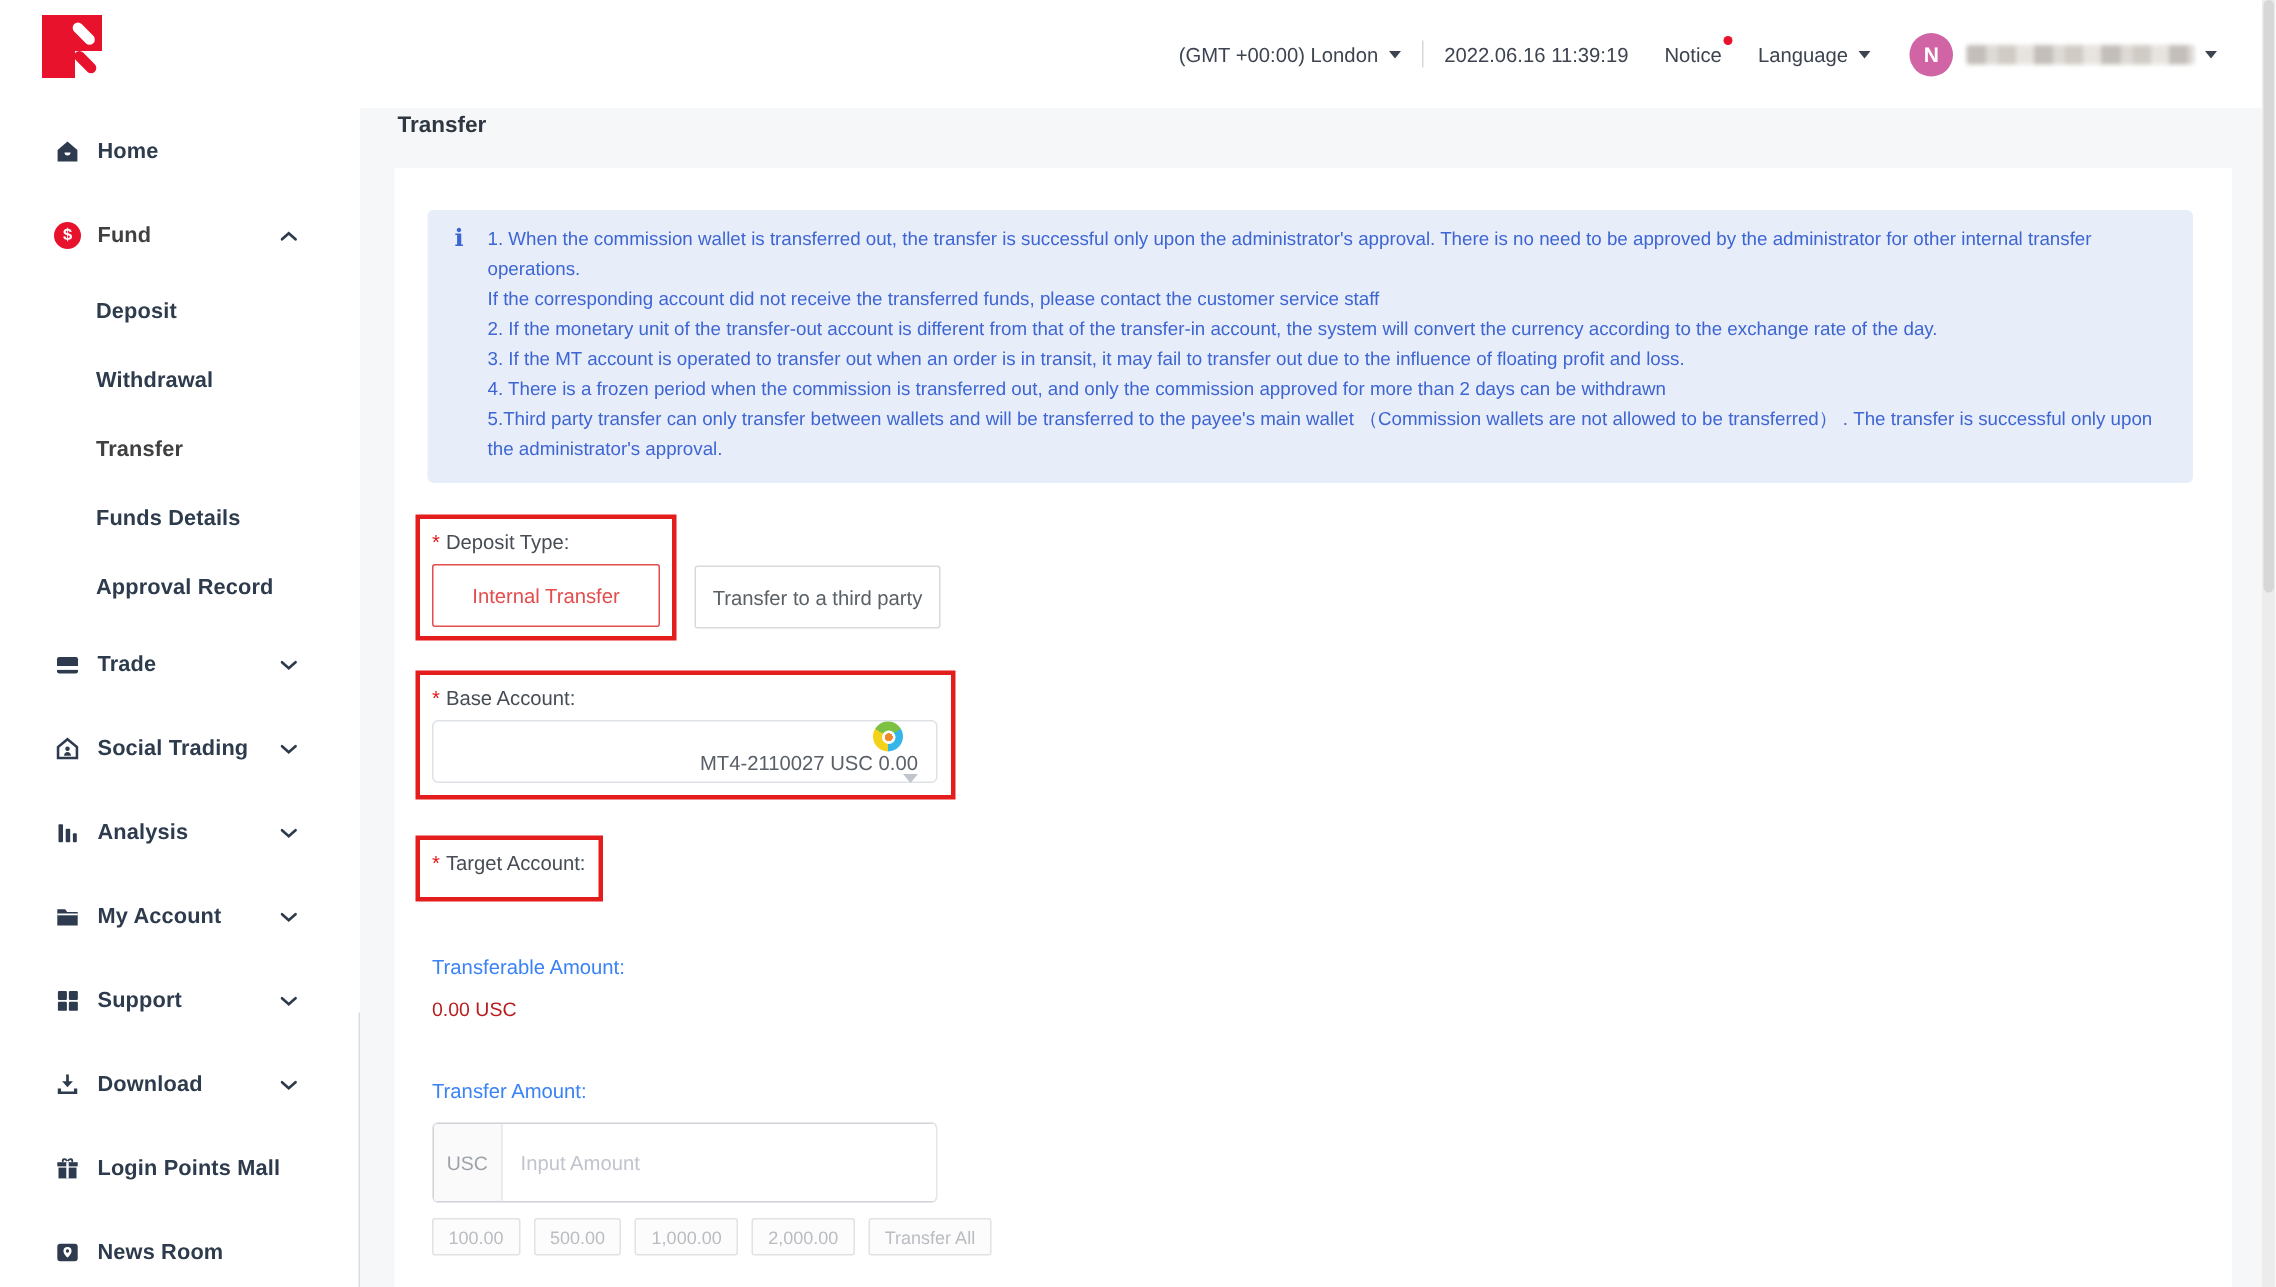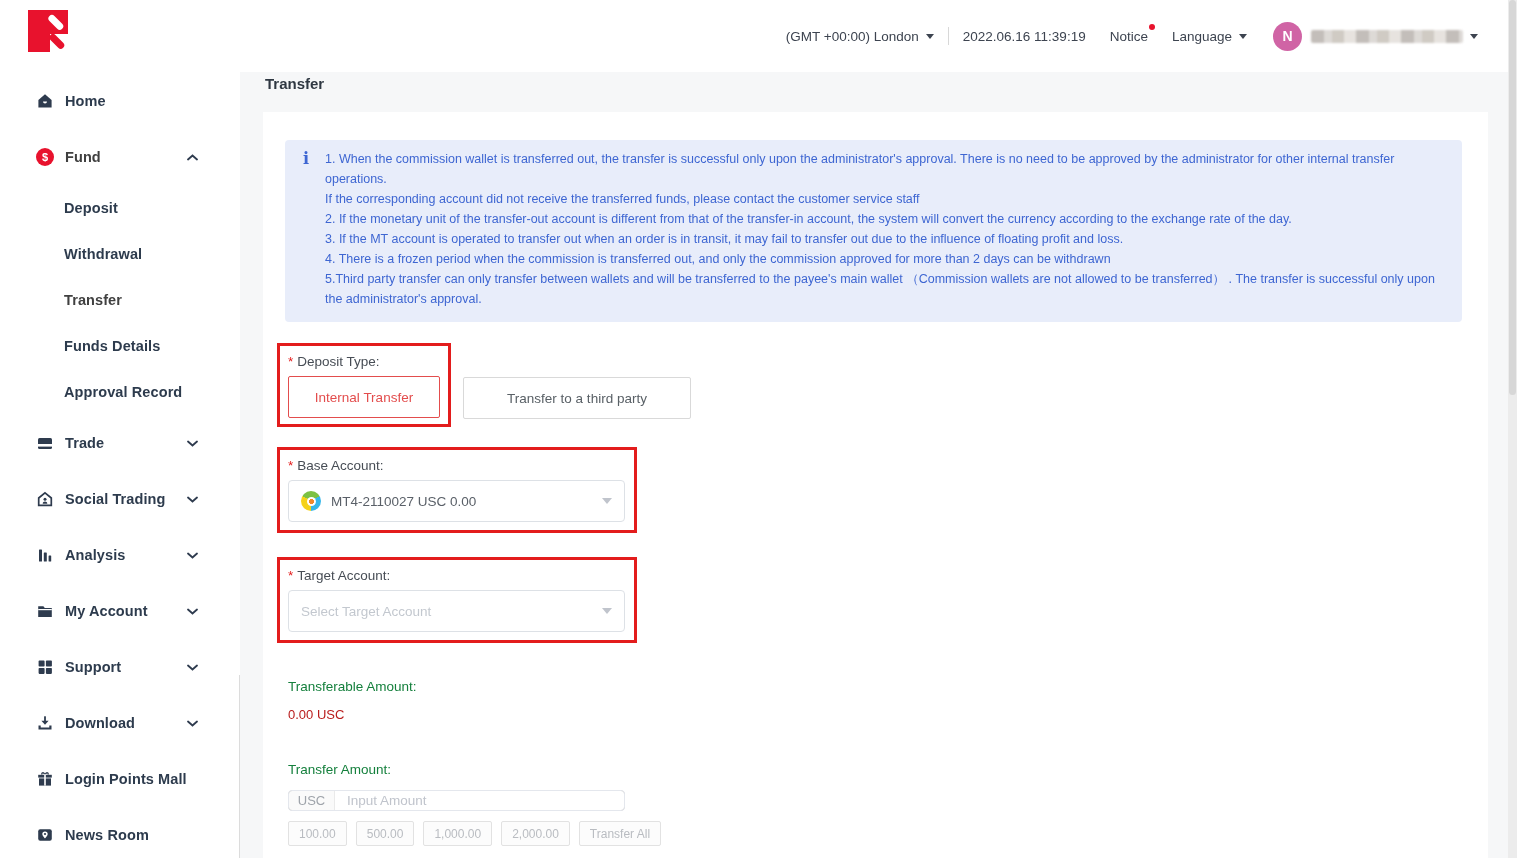--- a/index.html
+++ b/index.html
@@ -55,40 +55,40 @@
   .nline { color:#3e66d2; font-size:12.5px; line-height:20px; }
 
   .redbox { display:inline-block; border:3px solid #e31c1c; background:#fff; vertical-align:top; }
   .flabel { font-size:13.5px; color:#474d55; margin-bottom:7px; }
   .req { color:#e31c1c; margin-right:4px; }
   .tt-row { margin:21px 0 0 14px; display:flex; align-items:flex-start; }
   .ttbox { padding:8px 8px 6px 8px; }
   .btn { height:42px; background:#fff; font-size:13.5px; border-radius:2px; cursor:pointer;
     font-family:"Liberation Sans","DejaVu Sans",sans-serif; }
   .btn.red { width:152px; border:1px solid #e34d4d; color:#e34d4d; }
-  .btn.gray { width:228px; border:1px solid #d9d9d9; color:#596066; margin-left:12px; margin-top:34px; }
+  .btn.gray { width:164px; border:1px solid #d9d9d9; color:#596066; margin-left:12px; margin-top:34px; }
 
   .accbox { margin:20px 0 0 14px; padding:8px 9px 8px 8px; }
   .accbox.second { margin-top:24px; }
   .select { width:337px; height:42px; border:1px solid #dde1e6; border-radius:4px; background:#fff;
-    display:flex; align-items:center; padding:0 12px; cursor:pointer; }
+    display:flex; align-items:flex-end; padding:0 12px; cursor:pointer;flex-direction:column; }
   .selval { font-size:13.5px; color:#5a6068; }
   .selph { font-size:13.5px; color:#c3c8cf; }
   .sel-caret { width:0; height:0; border-left:5px solid transparent; border-right:5px solid transparent;
     border-top:6px solid #c0c4cc; margin-left:auto; }
   .mt4 { position:relative; width:20px; height:20px; border-radius:50%; margin-right:10px; flex:none;
     background:conic-gradient(from -60deg,#7cc142 0 120deg,#35b6e9 120deg 240deg,#f5d21a 240deg 360deg); }
   .mt4::after { content:""; position:absolute; left:5.5px; top:5.5px; width:9px; height:9px; border-radius:50%;
     background:radial-gradient(circle,#f0892b 0 2.6px,#fff 2.7px); }
 
-  .plainlabel { margin:36px 0 0 25px; font-size:13.5px; color:#15803d; }
+  .plainlabel { margin:36px 0 0 25px; font-size:13.5px; color:#3b82f6; }
   .plainlabel.amt { margin-top:40px; }
   .fvalue { margin:13px 0 0 25px; font-size:13px; color:#b91c1c; }
 
-  .amount { margin:13px 0 0 25px; width:337px; height:21px; border:1px solid #e4e7ed; border-radius:4px;
+  .amount { margin:13px 0 0 25px; width:337px; height:54px; border:1px solid #e4e7ed; border-radius:4px;
     display:flex; overflow:hidden; background:#a3a3a3; }
   .cur { width:46px; flex:none; background:#fafafa; border-right:1px solid #eaeaea; color:#9ea3aa;
     font-size:13px; display:flex; align-items:center; justify-content:center; }
   .amount input { flex:1; border:none; outline:none; padding:0 12px; font-size:13.5px; color:#333;
     font-family:"Liberation Sans","DejaVu Sans",sans-serif; background:#fff; }
   .amount input::placeholder { color:#c0c4cc; }
   .quick { margin:10px 0 0 25px; display:flex; gap:9px; }
   .qbtn { height:25px; padding:0 10px; border:1px solid #e2e2e2; background:#fcfcfc; color:#b9bcc1;
     font-size:12px; border-radius:2px; cursor:pointer; font-family:"Liberation Sans","DejaVu Sans",sans-serif; }
 
@@ -329,24 +329,20 @@
             <i class="sel-caret"></i>
           </div>
         </div>
       </div>
 
       <div>
         <div class="redbox accbox second">
           <div class="flabel">
             <span class="req">*</span><span>Target Account:</span>
           </div>
-          <div class="select">
-            <span class="selph">Select Target Account</span>
-            <i class="sel-caret"></i>
-          </div>
         </div>
       </div>
 
       <div class="plainlabel">Transferable Amount:</div>
       <div class="fvalue">0.00 USC</div>
 
       <div class="plainlabel amt">Transfer Amount:</div>
       <div class="amount">
         <span class="cur">USC</span>
         <input type="text" placeholder="Input Amount" style="">

